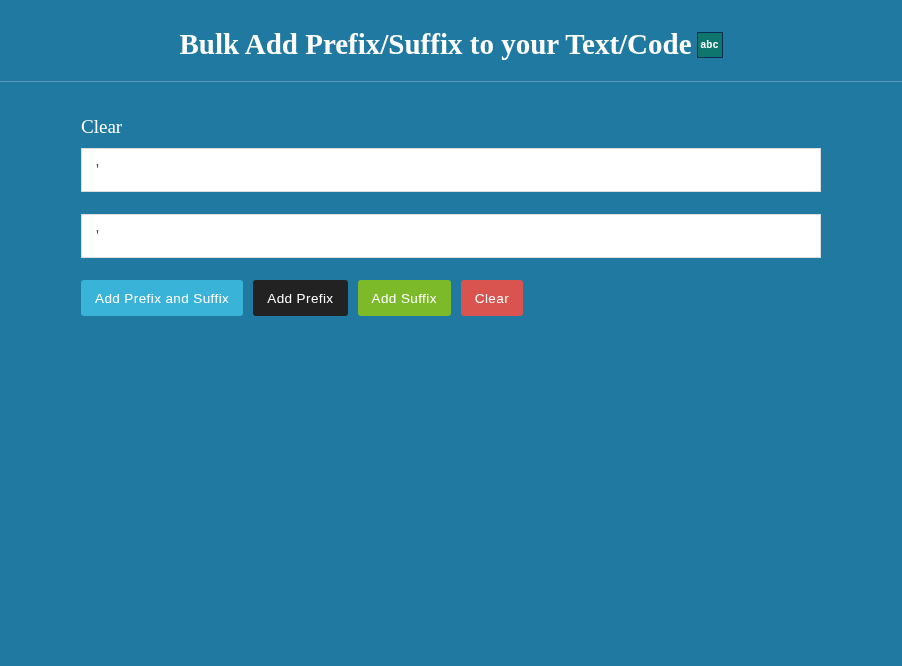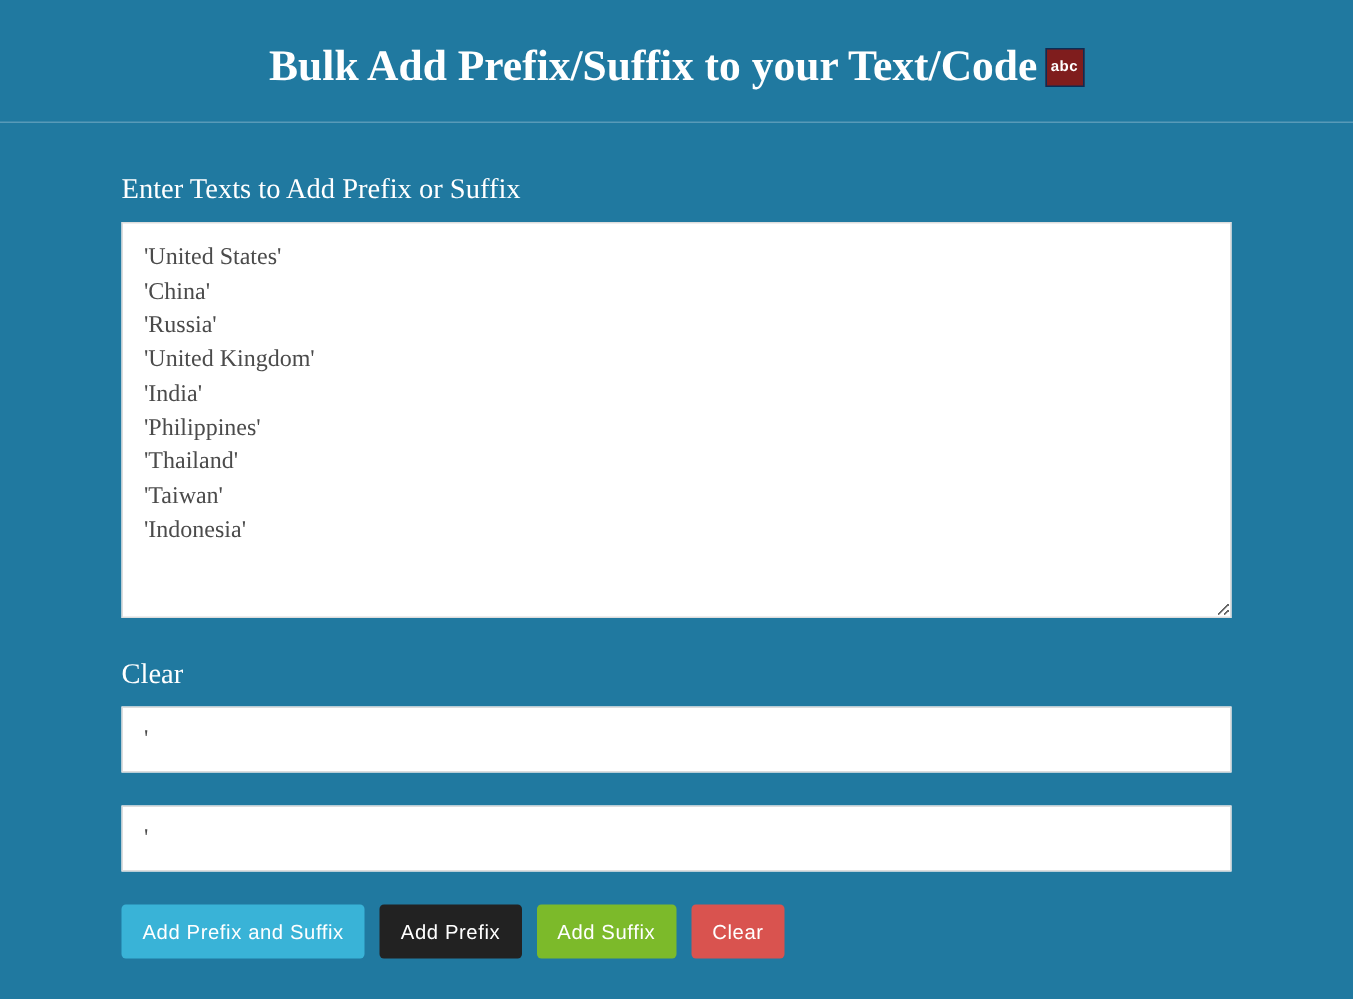--- a/index.html
+++ b/index.html
@@ -27,21 +27,21 @@
     font-size: 29px;
     font-family: Georgia, serif;
     color: #fff;
   }
   .abc-badge {
     display: inline-flex;
     align-items: center;
     justify-content: center;
     width: 26px;
     height: 26px;
-    background: #7f1d1d;
+    background: #0f766e;
     border: 1px solid #0a2d55;
     color: #fff;
     font-family: Arial, sans-serif;
     font-size: 10px;
     font-weight: 600;
     letter-spacing: 0.3px;
   }
   .container {
     width: 740px;
     margin: 0 auto;
@@ -109,32 +109,20 @@
 
 <div class="page">
   <div class="header">
     <h1>
       <span>Bulk Add Prefix/Suffix to your Text/Code</span>
       <span class="abc-badge">abc</span>
     </h1>
   </div>
 
   <div class="container">
-    <div class="group">
-      <div class="label">Enter Texts to Add Prefix or Suffix</div>
-      <textarea class="main" style="">'United States'
-'China'
-'Russia'
-'United Kingdom'
-'India'
-'Philippines'
-'Thailand'
-'Taiwan'
-'Indonesia'</textarea>
-    </div>
 
     <div class="group">
       <div class="label">Clear</div>
       <input class="field" type="text" value="'" style="">
     </div>
 
     <div class="group">
       <input class="field" type="text" value="'" style="">
     </div>
 

